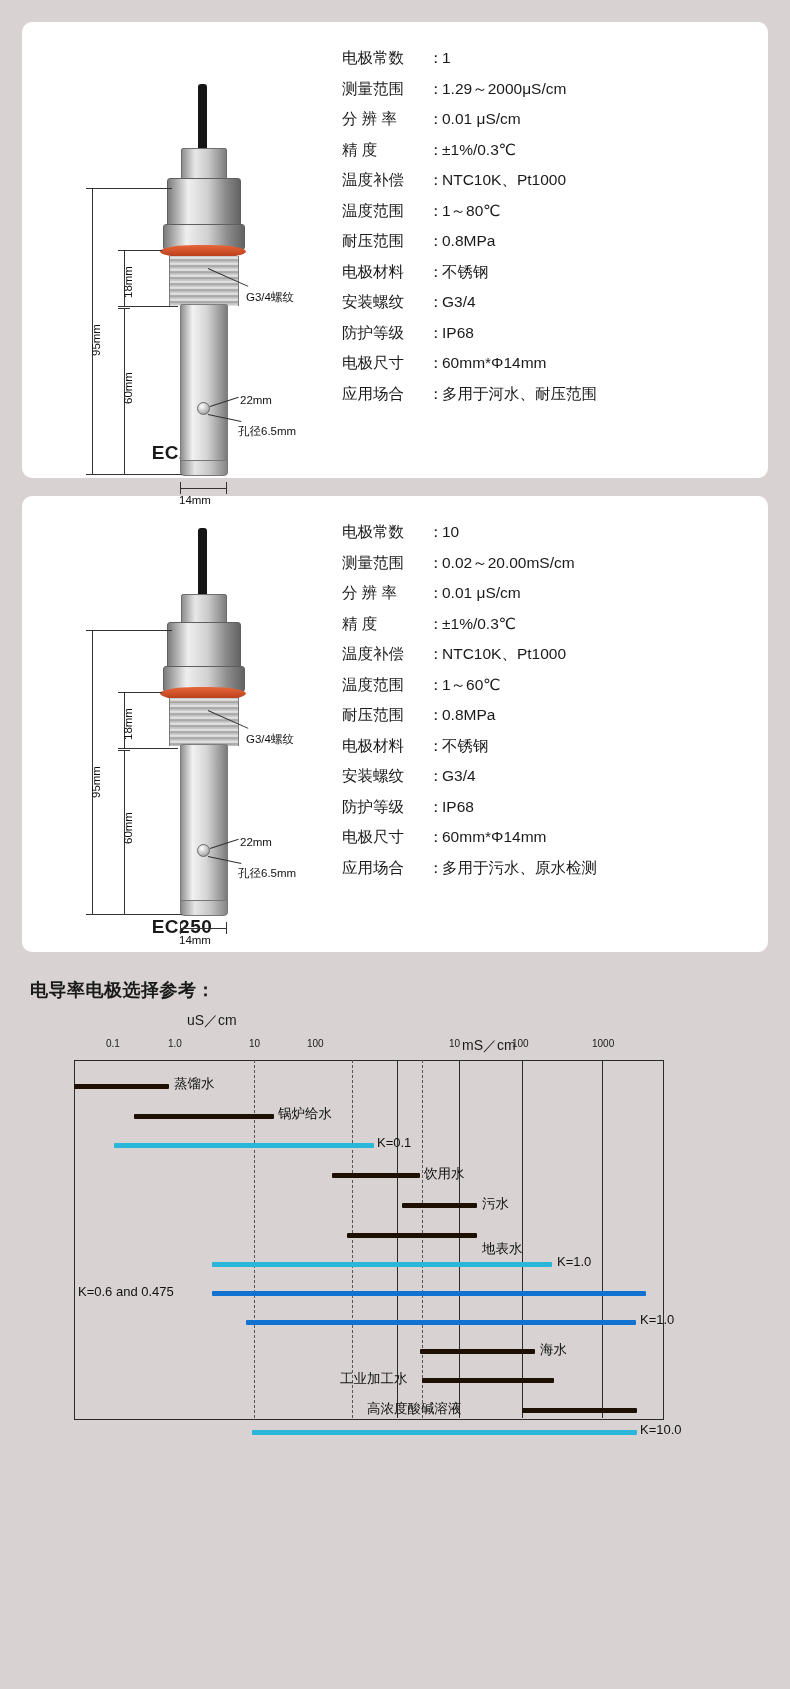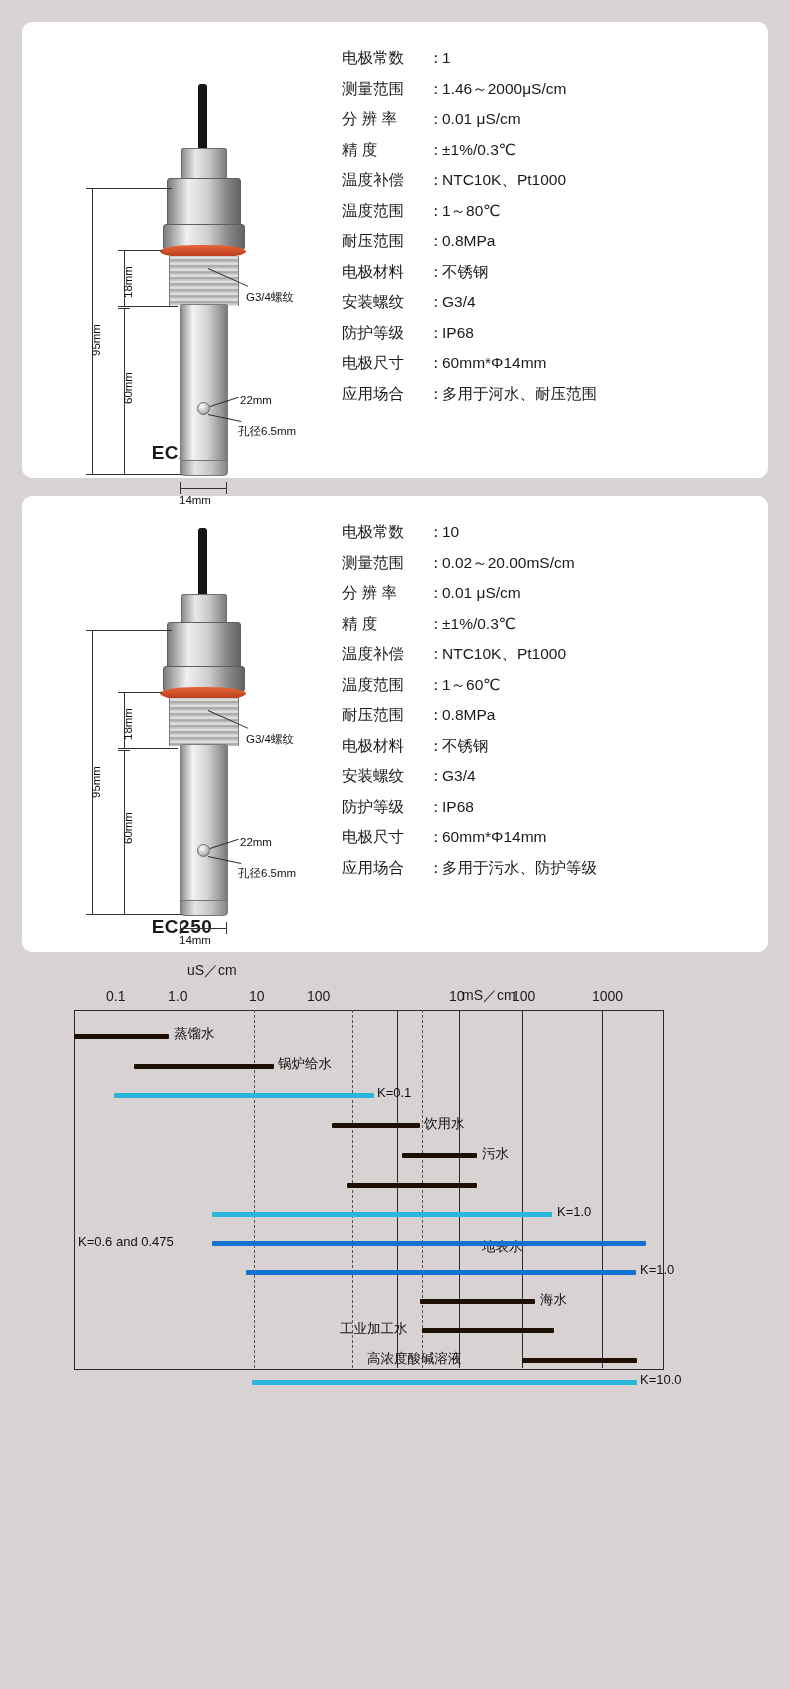--- a/index.html
+++ b/index.html
@@ -128,21 +128,21 @@
     font-weight:bold;
     margin:26px 0 0 30px;
     letter-spacing:.5px;
   }
   .chart-area{
     position:relative;
     margin:10px 22px 20px 22px;
     height:430px;
   }
   .unit-label{position:absolute;font-size:14px;}
-  .axis-tick{position:absolute;font-size:14px;}
+  .axis-tick{position:absolute;font-size:10px;}
   .grid-box{
     position:absolute;
     left:52px;top:48px;
     width:588px;height:358px;
     border:1px solid #2a2a2a;
     background:transparent;
   }
   .vline{position:absolute;top:48px;height:358px;border-left:1px solid #2a2a2a;}
   .vline.dashed{border-left:1px dashed #555;}
   .bar{position:absolute;height:5px;border-radius:1px;}
@@ -215,21 +215,21 @@
 
     <div class="specs">
       <div class="spec-row">
         <span class="spec-label">电极常数</span>
           <span class="spec-colon">：</span>
           <span class="spec-val">1</span>
       </div>
       <div class="spec-row">
         <span class="spec-label">测量范围</span>
           <span class="spec-colon">：</span>
-          <span class="spec-val">1.46～2000μS/cm</span>
+          <span class="spec-val">1.29～2000μS/cm</span>
       </div>
       <div class="spec-row">
         <span class="spec-label">分 辨 率</span>
           <span class="spec-colon">：</span>
           <span class="spec-val">0.01 μS/cm</span>
       </div>
       <div class="spec-row">
         <span class="spec-label">精    度</span>
           <span class="spec-colon">：</span>
           <span class="spec-val">±1%/0.3℃</span>
@@ -377,25 +377,26 @@
           <span class="spec-val">IP68</span>
       </div>
       <div class="spec-row">
         <span class="spec-label">电极尺寸</span>
           <span class="spec-colon">：</span>
           <span class="spec-val">60mm*Φ14mm</span>
       </div>
       <div class="spec-row">
         <span class="spec-label">应用场合</span>
           <span class="spec-colon">：</span>
-          <span class="spec-val">多用于污水、防护等级</span>
+          <span class="spec-val">多用于污水、原水检测</span>
       </div>
     </div>
   </div>
 
+  <div class="ref-title">电导率电极选择参考：</div>
 
   <div class="chart-area">
 
     <div class="unit-label" style="left:165px;top:0px;">uS／cm</div>
     <div class="unit-label" style="left:440px;top:17px;margin-top:8px;">mS／cm</div>
 
     <div class="axis-tick" style="left:84px;top:26px;">0.1</div>
     <div class="axis-tick" style="left:146px;top:26px;">1.0</div>
     <div class="axis-tick" style="left:227px;top:26px;">10</div>
     <div class="axis-tick" style="left:285px;top:26px;">100</div>
@@ -421,21 +422,21 @@
     <div class="bar cyan" style="left:92px;top:131px;width:260px;"></div>
     <div class="k-label" style="left:355px;top:123px;">K=0.1</div>
 
     <div class="bar dark" style="left:310px;top:161px;width:88px;"></div>
     <div class="bar-label" style="left:402px;top:153px;">饮用水</div>
 
     <div class="bar dark" style="left:380px;top:191px;width:75px;"></div>
     <div class="bar-label" style="left:460px;top:183px;">污水</div>
 
     <div class="bar dark" style="left:325px;top:221px;width:130px;"></div>
-    <div class="bar-label" style="left:460px;top:228px;margin-top:48px;">地表水</div>
+    <div class="bar-label" style="left:460px;top:228px;">地表水</div>
 
     <div class="bar cyan" style="left:190px;top:250px;width:340px;"></div>
     <div class="k-label" style="left:535px;top:242px;">K=1.0</div>
 
     <div class="bar blue" style="left:190px;top:279px;width:434px;"></div>
     <div class="k-label" style="left:56px;top:272px;text-align:center;">K=0.6 and 0.475</div>
 
     <div class="bar blue" style="left:224px;top:308px;width:390px;"></div>
     <div class="k-label" style="left:618px;top:300px;">K=1.0</div>
 

